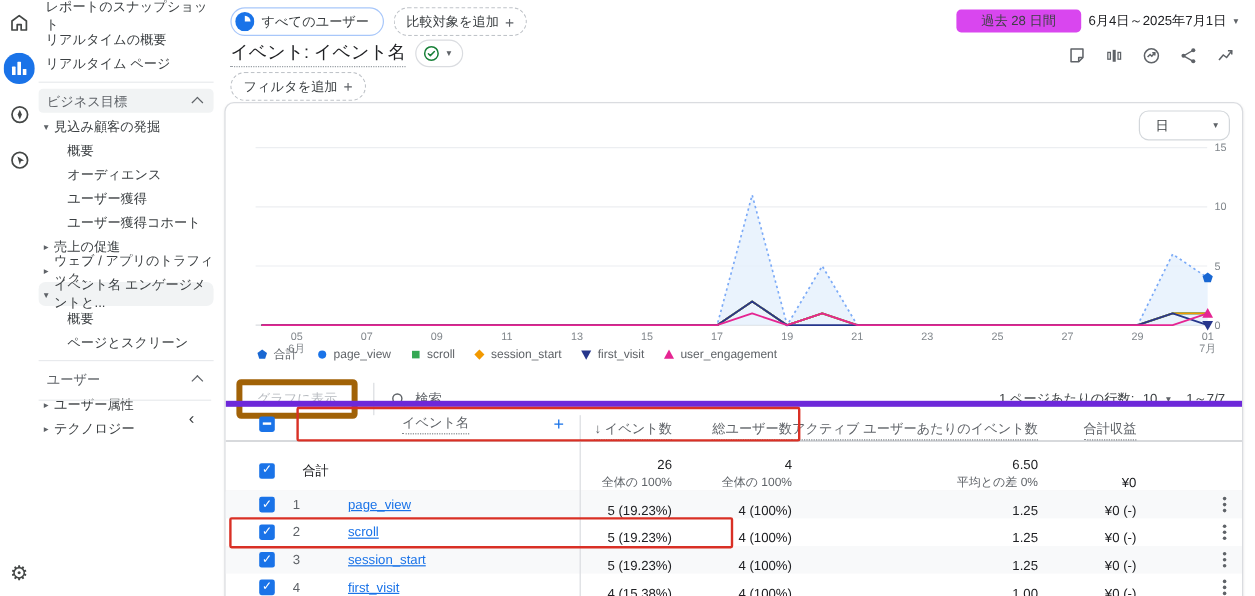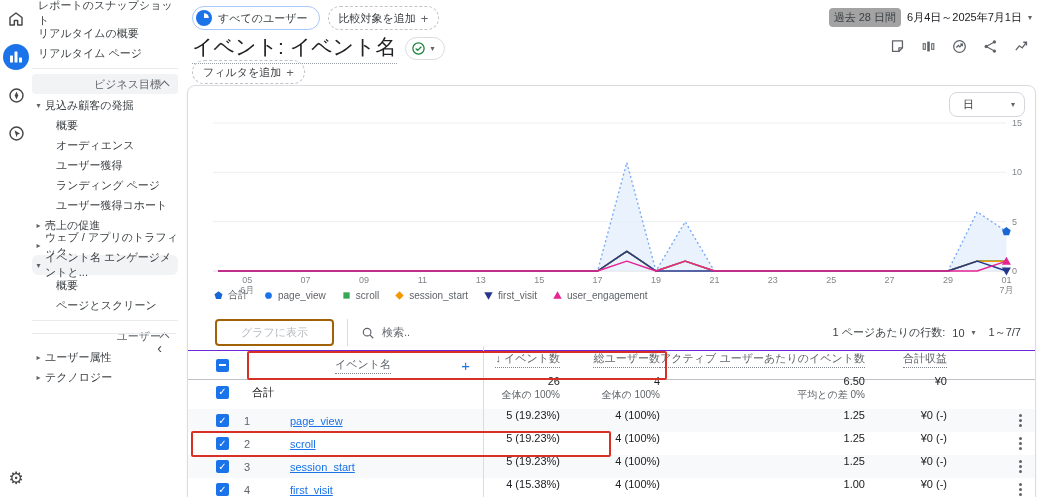--- a/index.html
+++ b/index.html
@@ -12,83 +12,83 @@
   .rail-gear{position:absolute;left:0;bottom:4px;width:32px;height:30px;display:flex;align-items:center;justify-content:center;
              font-size:17px;color:#444746;cursor:pointer}
 
   
   .sidebar{position:absolute;left:32px;top:0;width:154px;height:362px;padding-top:3px;box-sizing:border-box;z-index:4}
   .sb-item{height:20px;display:flex;align-items:center;color:#3c4043;cursor:pointer;position:relative;margin-right:8px;border-radius:6px}
   .sb-link{padding-left:6px}
   .sb-group{padding-left:0}
   .sb-group .arr{width:13px;text-align:center;font-size:8px;color:#5f6368;flex:0 0 13px}
   .sb-child{padding-left:24px}
-  .sb-section{height:20px;display:flex;align-items:center;justify-content:flex-end;
+  .sb-section{height:20px;display:flex;align-items:center;justify-content:space-between;
               padding:0 10px 0 7px;color:#5f6368;margin:1px 8px 1px 0;border-radius:4px}
   .sb-section.bg,.sb-group.bg{background:#f1f3f4}
   .sb-sel{background:#e8f0fe;color:#1a73e8}
   .sb-div{border-top:1px solid #e8eaed;margin:5px 8px 5px 0;height:0}
   .chev-up{width:6px;height:6px;border-left:1.4px solid #5f6368;border-top:1.4px solid #5f6368;
            transform:rotate(45deg);margin-top:3px}
   .sb-bottomline{position:absolute;left:0;right:10px;bottom:28px;border-top:1px solid #e8eaed}
   .sb-collapse{position:absolute;right:24px;bottom:6px;font-size:14px;color:#3c4043;cursor:pointer}
 
   
   .red-box{position:absolute;border:2px solid #d93025;border-radius:2px;pointer-events:none;z-index:9}
 
   
   .chips-row{position:absolute;left:192px;top:6px;display:flex;gap:8px;align-items:center}
   .chip-seg{height:22px;border:1px solid #a8c7fa;border-radius:12px;background:#fff;display:flex;align-items:center;
             gap:6px;padding:0 11px 0 3px;color:#3c4043;cursor:pointer}
   .chip-dashed{height:22px;border:1px dashed #c0c4c9;border-radius:12px;display:flex;align-items:center;gap:5px;
                padding:0 10px;color:#3c4043;cursor:pointer}
   .chip-plus{color:#5f6368;font-size:13px}
   .date-ctl{position:absolute;right:14px;top:8px;display:flex;align-items:center;gap:6px;cursor:pointer}
-  .date-label{background:#a3a3a3;border-radius:4px;padding:2px 5px;color:#3c4043}
+  .date-label{background:#d946ef;border-radius:4px;padding:2px 21px;color:#3c4043}
   .date-value{color:#202124}
   .caret{color:#5f6368;font-size:8px}
   .title-row{position:absolute;left:192px;top:33px;display:flex;align-items:center;gap:8px}
-  .page-title{font-size:21px;color:#202124;border-bottom:1px dotted #9aa0a6;padding-bottom:2px}
+  .page-title{font-size:15px;color:#202124;border-bottom:1px dotted #9aa0a6;padding-bottom:2px}
   .title-badge{display:flex;align-items:center;gap:5px;border:1px solid #dadce0;border-radius:13px;
                padding:3px 9px 3px 5px;cursor:pointer}
   .action-icons{position:absolute;right:16px;top:38px;display:flex;gap:14px;align-items:center}
   .action-icons .aic{cursor:pointer;display:flex}
   .filter-row{position:absolute;left:192px;top:60px}
 
   
   .card{position:absolute;left:187px;top:85px;width:847px;height:420px;background:#fff;
         border:1px solid #dadce0;border-radius:8px;box-shadow:0 1px 2px rgba(60,64,67,.08);overflow:hidden;z-index:1}
   .chart-title{position:absolute;left:24px;top:14px;color:#444746}
   .interval{position:absolute;right:10px;top:6px;width:76px;height:25px;border:1px solid #d3d7db;border-radius:8px;
             display:flex;align-items:center;justify-content:space-between;padding:0 9px 0 13px;box-sizing:border-box;
             color:#3c4043;cursor:pointer;background:#fff}
   #chart-svg{position:absolute;left:0;top:0}
   .legend{position:absolute;left:25px;top:202px;display:flex;gap:15px;align-items:center;color:#5f6368;font-size:10px}
   .leg-item{display:flex;align-items:center;gap:4px}
 
   
   .tbl-toolbar{position:absolute;left:0;top:233px;width:100%;height:27px;display:flex;align-items:center}
-  .btn-disabled{margin-left:27px;height:23px;border:2px solid #a16207;border-radius:4px;padding:0 24px;
+  .btn-disabled{margin-left:9px;height:23px;border:5px solid #a16207;border-radius:4px;padding:0 12px;
                 display:flex;align-items:center;color:#b6babf;background:#fff}
   .tb-div{width:1px;height:27px;background:#dadce0;margin:0 13px}
   .search{display:flex;align-items:center;gap:7px;color:#5f6368}
   .tb-right{margin-left:auto;margin-right:14px;display:flex;align-items:center;gap:7px;color:#3c4043}
   .tb-range{margin-left:6px}
 
   .trow,.thead,.ttotals{display:flex;align-items:stretch;width:847px}
-  .thead{position:absolute;left:0;top:264px;height:28px;border-top:1px solid #6d28d9;border-bottom:1px solid #bdc1c6;
+  .thead{position:absolute;left:0;top:248px;height:28px;border-top:5px solid #6d28d9;border-bottom:1px solid #bdc1c6;
          color:#5f6368}
   .ttotals{position:absolute;left:0;top:289px;height:34px;border-bottom:1px solid #dadce0}
   .rows{position:absolute;left:0;top:323px;width:847px}
   .trow{height:23px}
   .trow:nth-child(odd){background:#f8f9fa}
   .c-check{flex:0 0 56px;display:flex;align-items:center;padding-left:28px;box-sizing:border-box}
   .c-num{flex:0 0 30px;display:flex;align-items:center;color:#5f6368}
   .c-name{flex:1 1 auto;display:flex;align-items:center;padding-left:16px;position:relative}
-  .c-v{display:flex;flex-direction:column;justify-content:flex-start;align-items:flex-end;white-space:nowrap}
+  .c-v{display:flex;flex-direction:column;justify-content:flex-end;align-items:flex-end;white-space:nowrap}
   .c-ev{flex:0 0 78px}.c-us{flex:0 0 100px}.c-pu{flex:0 0 205px}.c-rev{flex:0 0 82px}
   .c-menu{flex:0 0 88px;display:flex;align-items:center;justify-content:flex-end;padding-right:10px;box-sizing:border-box}
   .sub{font-size:10px;color:#5f6368;margin-top:1px}
   .h-lbl{border-bottom:1px dotted #80868b;padding-bottom:1px;white-space:nowrap}
   .h-name{flex:1 1 auto;display:flex;align-items:center;justify-content:center;position:relative}
   .h-plus{position:absolute;right:12px;color:#1a73e8;font-size:15px;cursor:pointer}
   .sort-arr{margin-right:3px;color:#5f6368}
   .evlink{color:#1a73e8;text-decoration:underline;cursor:pointer}
   .col-div{position:absolute;left:295px;top:260px;bottom:0;width:1px;background:#dadce0}
 
@@ -152,23 +152,20 @@
         <span>見込み顧客の発掘</span>
       </div>
       <div class="sb-item sb-child">
         <span>概要</span>
       </div>
       <div class="sb-item sb-child">
         <span>オーディエンス</span>
       </div>
       <div class="sb-item sb-child">
         <span>ユーザー獲得</span>
-      </div>
-      <div class="sb-item sb-child">
-        <span>ランディング ページ</span>
       </div>
       <div class="sb-item sb-child">
         <span>ユーザー獲得コホート</span>
       </div>
       <div class="sb-item sb-group">
         <span class="arr">▸</span>
         <span>売上の促進</span>
       </div>
       <div class="sb-item sb-group">
         <span class="arr">▸</span>

